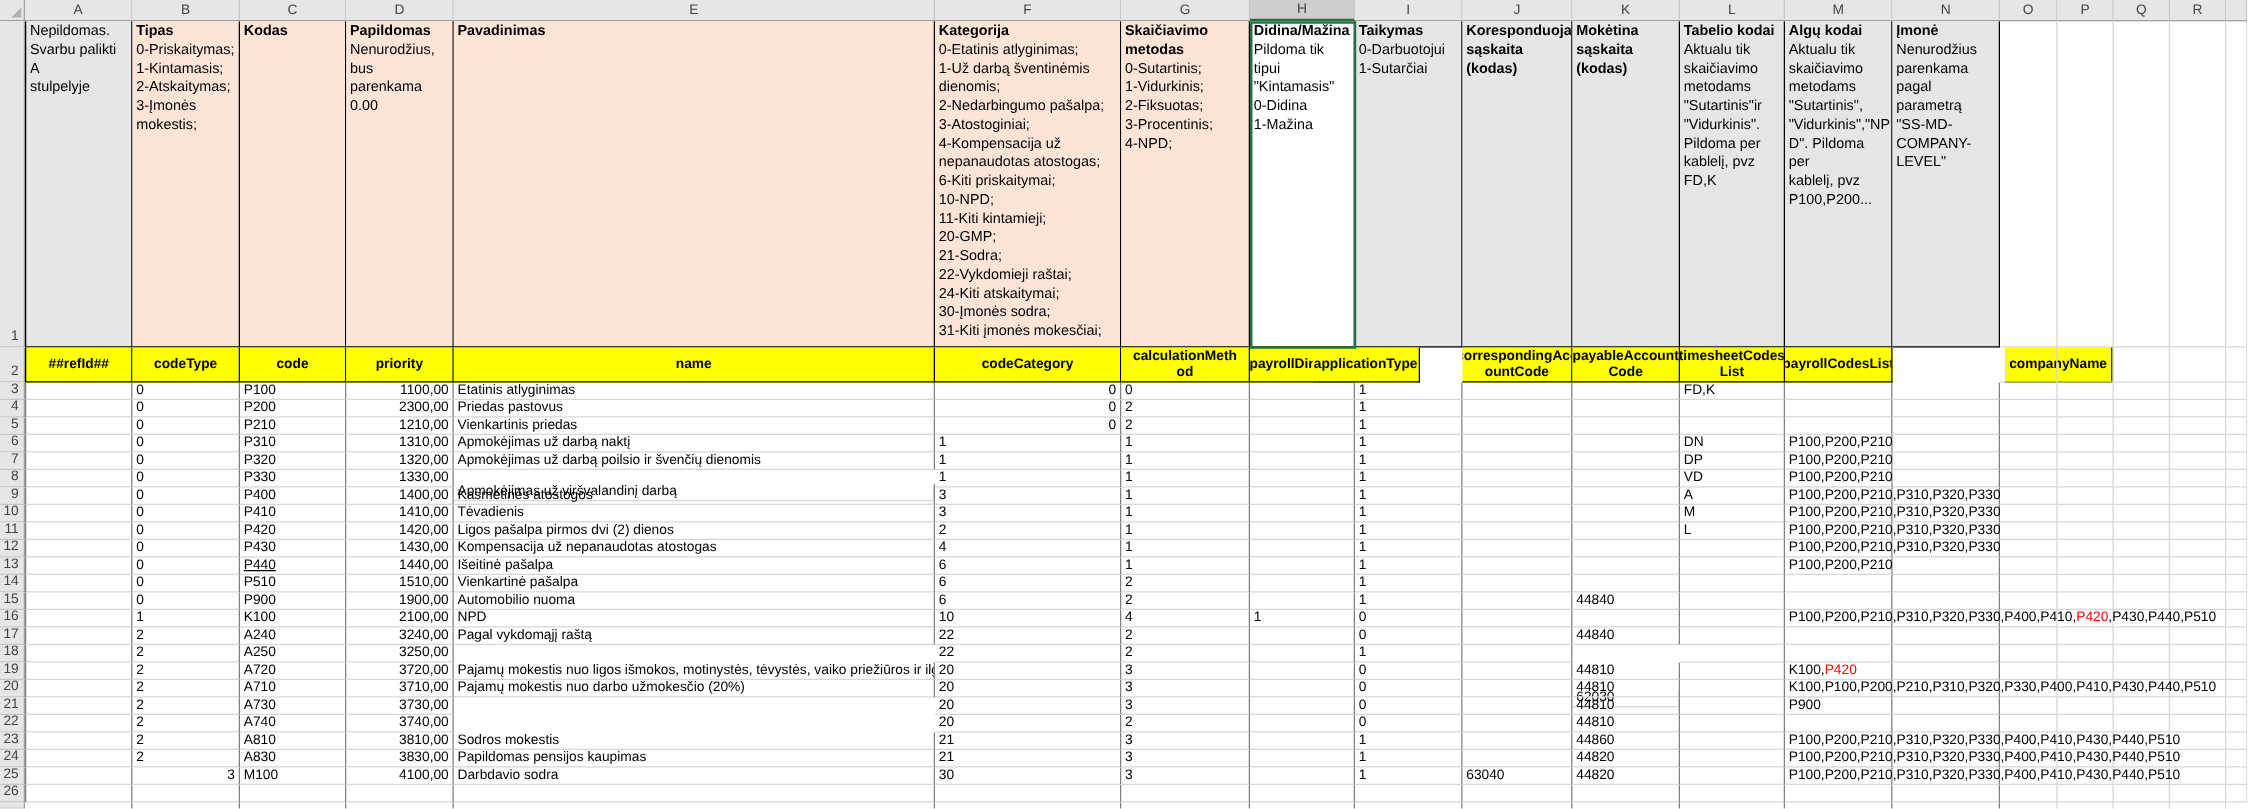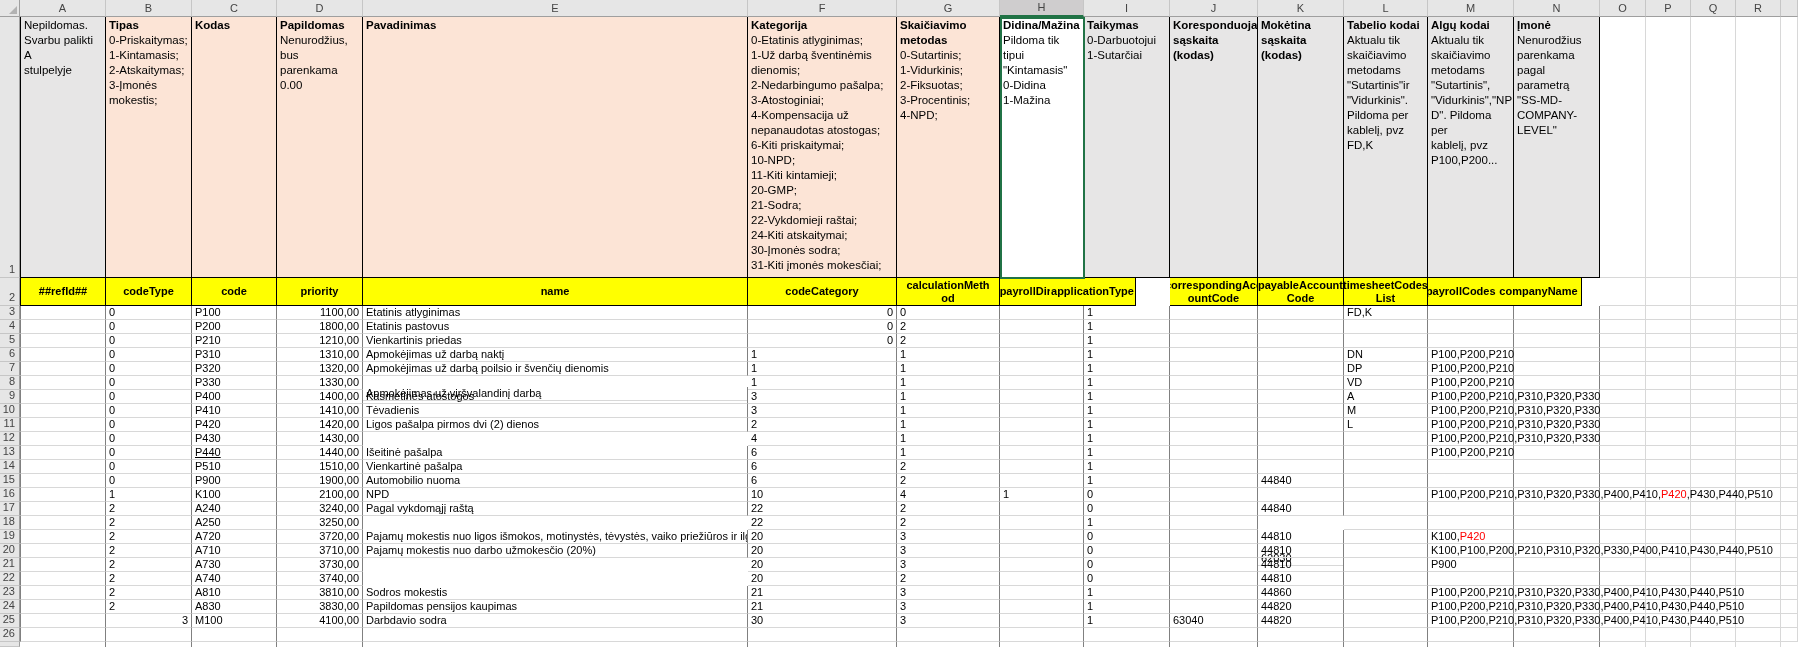--- a/index.html
+++ b/index.html
@@ -173,21 +173,21 @@
 od</div>
     <div class="cell yellow" style="left: 1000px; top: 278px; width: 84px; height: 28px;">payrollDirection</div>
     <div class="cell yellow" style="left: 1050px; top: 278px; width: 86px; height: 28px;">applicationType</div>
     <div class="cell yellow" style="left: 1170px; top: 278px; width: 88px; height: 28px;">correspondingAcc
 ountCode</div>
     <div class="cell yellow" style="left: 1258px; top: 278px; width: 86px; height: 28px;">payableAccount
 Code</div>
     <div class="cell yellow" style="left: 1344px; top: 278px; width: 84px; height: 28px;">timesheetCodes
 List</div>
     <div class="cell yellow" style="left: 1428px; top: 278px; width: 86px; height: 28px;">payrollCodesList</div>
-    <div class="cell yellow" style="left: 1496px; top: 278px; width: 86px; height: 28px; text-align: right;">companyName</div>
+    <div class="cell yellow" style="left: 1604px; top: 278px; width: 86px; height: 28px; text-align: right;">companyName</div>
     <div class="cell lite" style="left: 1600px; top: 278px; width: 46px; height: 28px;"></div>
     <div class="cell lite" style="left: 1646px; top: 278px; width: 45px; height: 28px;"></div>
     <div class="cell lite" style="left: 1691px; top: 278px; width: 45px; height: 28px;"></div>
     <div class="cell lite" style="left: 1736px; top: 278px; width: 45px; height: 28px;"></div>
     <div class="cell lite" style="left: 1781px; top: 278px; width: 17px; height: 28px;"></div>
     <div class="cell dcell bl" style="left: 20px; top: 306px; width: 86px; height: 14px;"></div>
     <div class="cell dcell" style="left: 106px; top: 306px; width: 86px; height: 14px;">0</div>
     <div class="cell dcell" style="left: 192px; top: 306px; width: 85px; height: 14px;">P100</div>
     <div class="cell dcell right" style="left: 277px; top: 306px; width: 86px; height: 14px;">1100,00</div>
     <div class="cell dcell" style="left: 363px; top: 306px; width: 385px; height: 14px;">Etatinis atlyginimas</div>
@@ -201,22 +201,22 @@
     <div class="cell dcell" style="left: 1428px; top: 306px; width: 86px; height: 14px;"></div>
     <div class="cell dcell" style="left: 1514px; top: 306px; width: 86px; height: 14px;"></div>
     <div class="cell lite" style="left: 1600px; top: 306px; width: 46px; height: 14px;"></div>
     <div class="cell lite" style="left: 1646px; top: 306px; width: 45px; height: 14px;"></div>
     <div class="cell lite" style="left: 1691px; top: 306px; width: 45px; height: 14px;"></div>
     <div class="cell lite" style="left: 1736px; top: 306px; width: 45px; height: 14px;"></div>
     <div class="cell lite" style="left: 1781px; top: 306px; width: 17px; height: 14px;"></div>
     <div class="cell dcell bl" style="left: 20px; top: 320px; width: 86px; height: 14px;"></div>
     <div class="cell dcell" style="left: 106px; top: 320px; width: 86px; height: 14px;">0</div>
     <div class="cell dcell" style="left: 192px; top: 320px; width: 85px; height: 14px;">P200</div>
-    <div class="cell dcell right" style="left: 277px; top: 320px; width: 86px; height: 14px;">1800,00</div>
-    <div class="cell dcell" style="left: 363px; top: 320px; width: 385px; height: 14px;">Etatinis pastovus</div>
+    <div class="cell dcell right" style="left: 277px; top: 320px; width: 86px; height: 14px;">2300,00</div>
+    <div class="cell dcell" style="left: 363px; top: 320px; width: 385px; height: 14px;">Priedas pastovus</div>
     <div class="cell dcell right" style="left: 748px; top: 320px; width: 149px; height: 14px;">0</div>
     <div class="cell dcell" style="left: 897px; top: 320px; width: 103px; height: 14px;">2</div>
     <div class="cell dcell" style="left: 1000px; top: 320px; width: 84px; height: 14px;"></div>
     <div class="cell dcell" style="left: 1084px; top: 320px; width: 86px; height: 14px;">1</div>
     <div class="cell dcell" style="left: 1170px; top: 320px; width: 88px; height: 14px;"></div>
     <div class="cell dcell" style="left: 1258px; top: 320px; width: 86px; height: 14px;"></div>
     <div class="cell dcell" style="left: 1344px; top: 320px; width: 84px; height: 14px;"></div>
     <div class="cell dcell" style="left: 1428px; top: 320px; width: 86px; height: 14px;"></div>
     <div class="cell dcell" style="left: 1514px; top: 320px; width: 86px; height: 14px;"></div>
     <div class="cell lite" style="left: 1600px; top: 320px; width: 46px; height: 14px;"></div>
@@ -354,20 +354,21 @@
     <div class="cell dcell" style="left: 1514px; top: 418px; width: 86px; height: 14px;"></div>
     <div class="cell lite" style="left: 1600px; top: 418px; width: 46px; height: 14px;"></div>
     <div class="cell lite" style="left: 1646px; top: 418px; width: 45px; height: 14px;"></div>
     <div class="cell lite" style="left: 1691px; top: 418px; width: 45px; height: 14px;"></div>
     <div class="cell lite" style="left: 1736px; top: 418px; width: 45px; height: 14px;"></div>
     <div class="cell lite" style="left: 1781px; top: 418px; width: 17px; height: 14px;"></div>
     <div class="cell dcell bl" style="left: 20px; top: 432px; width: 86px; height: 14px;"></div>
     <div class="cell dcell" style="left: 106px; top: 432px; width: 86px; height: 14px;">0</div>
     <div class="cell dcell" style="left: 192px; top: 432px; width: 85px; height: 14px;">P430</div>
     <div class="cell dcell right" style="left: 277px; top: 432px; width: 86px; height: 14px;">1430,00</div>
+    <div class="cell dcell" style="left: 363px; top: 432px; width: 385px; height: 14px;">Kompensacija už nepanaudotas atostogas</div>
     <div class="cell dcell" style="left: 748px; top: 432px; width: 149px; height: 14px;">4</div>
     <div class="cell dcell" style="left: 897px; top: 432px; width: 103px; height: 14px;">1</div>
     <div class="cell dcell" style="left: 1000px; top: 432px; width: 84px; height: 14px;"></div>
     <div class="cell dcell" style="left: 1084px; top: 432px; width: 86px; height: 14px;">1</div>
     <div class="cell dcell" style="left: 1170px; top: 432px; width: 88px; height: 14px;"></div>
     <div class="cell dcell" style="left: 1258px; top: 432px; width: 86px; height: 14px;"></div>
     <div class="cell dcell" style="left: 1344px; top: 432px; width: 84px; height: 14px;"></div>
     <div class="cell dcell ovf" style="left: 1428px; top: 432px; width: 86px; height: 14px;"><span>P100,P200,P210,P310,P320,P330</span></div>
     <div class="cell dcell" style="left: 1514px; top: 432px; width: 86px; height: 14px;"></div>
     <div class="cell lite" style="left: 1600px; top: 432px; width: 46px; height: 14px;"></div>

